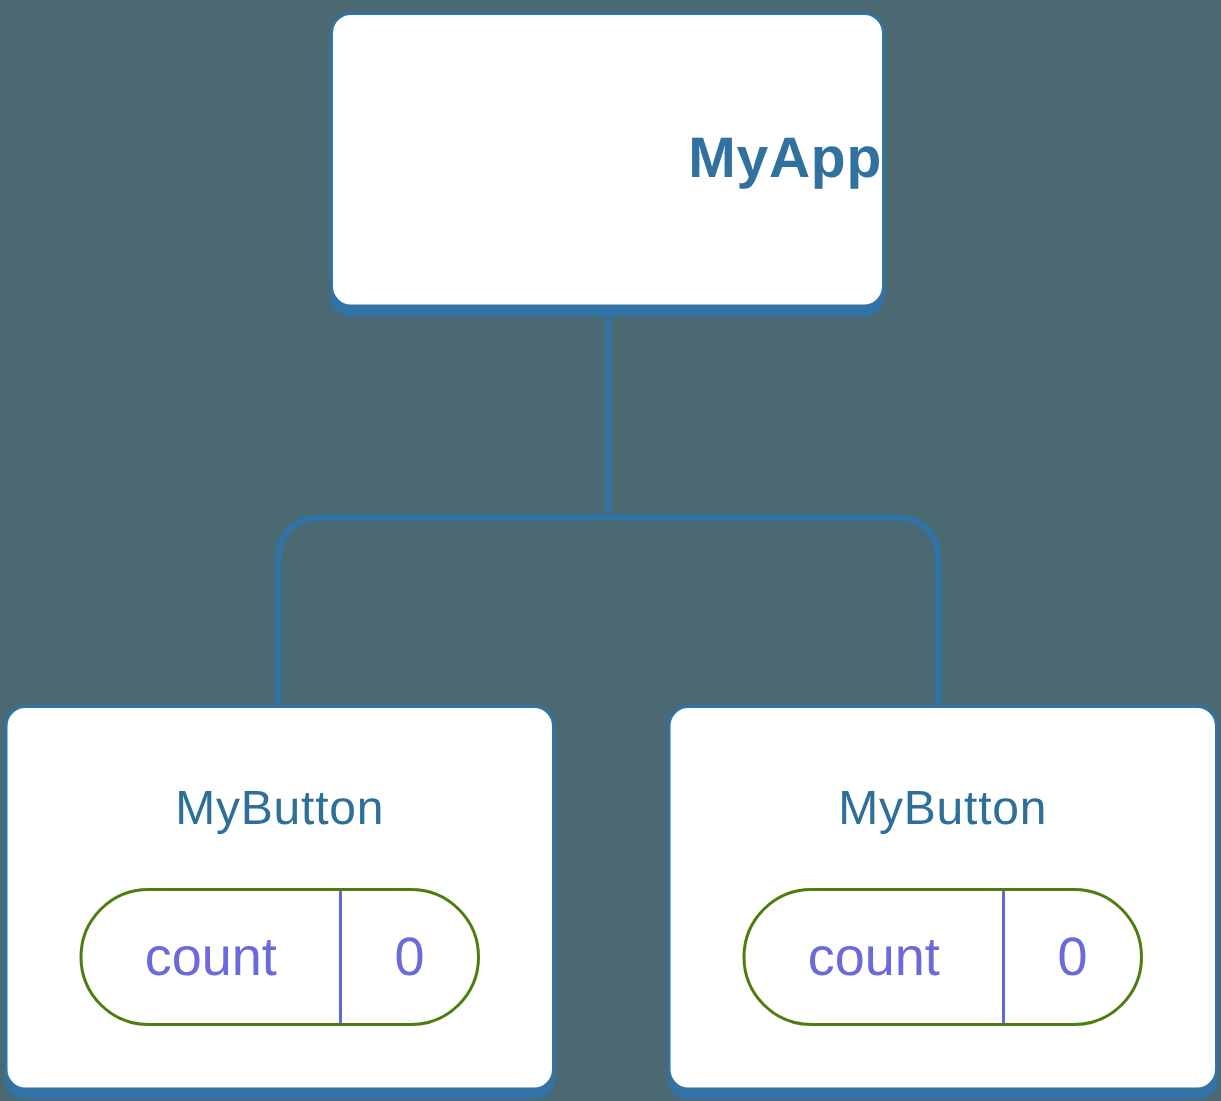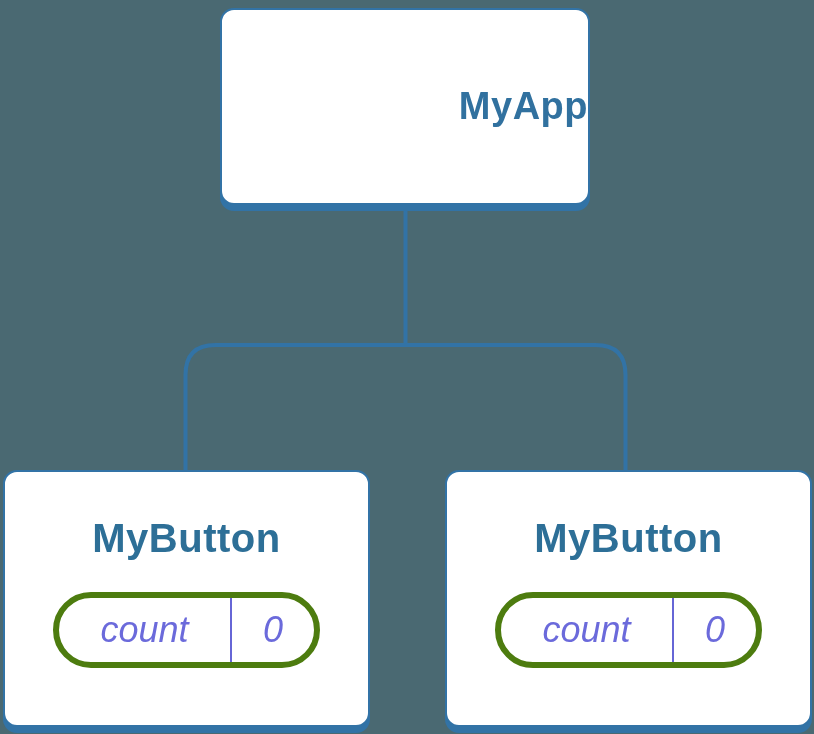--- a/index.html
+++ b/index.html
@@ -46,36 +46,35 @@
     display: flex;
     flex-direction: column;
     align-items: center;
     padding-top: 42px;
   }
   .button-card.left  { left: 3px; }
   .button-card.right { left: 445px; }
 
   .button-title {
     color: #2D6F97;
-    font-size: 40px;
-    font-weight: bold;
+    font-size: 32px;
+    font-weight: normal;
     line-height: 48px;
     letter-spacing: 0.5px;
   }
 
   .state-pill {
     margin-top: 30px;
     width: 267px;
-    height: 76px;
-    border: 6px solid #4d7c0f;
+    height: 92px;
+    border: 2px solid #4d7c0f;
     border-radius: 50px;
     display: flex;
     overflow: hidden;
     background: #ffffff;
-    font-style: italic;
   }
   .state-key-cell {
     width: 173px;
     border-right: 2px solid #6666D6;
     display: flex;
     align-items: center;
     justify-content: center;
   }
   .state-value-cell {
     flex: 1;

